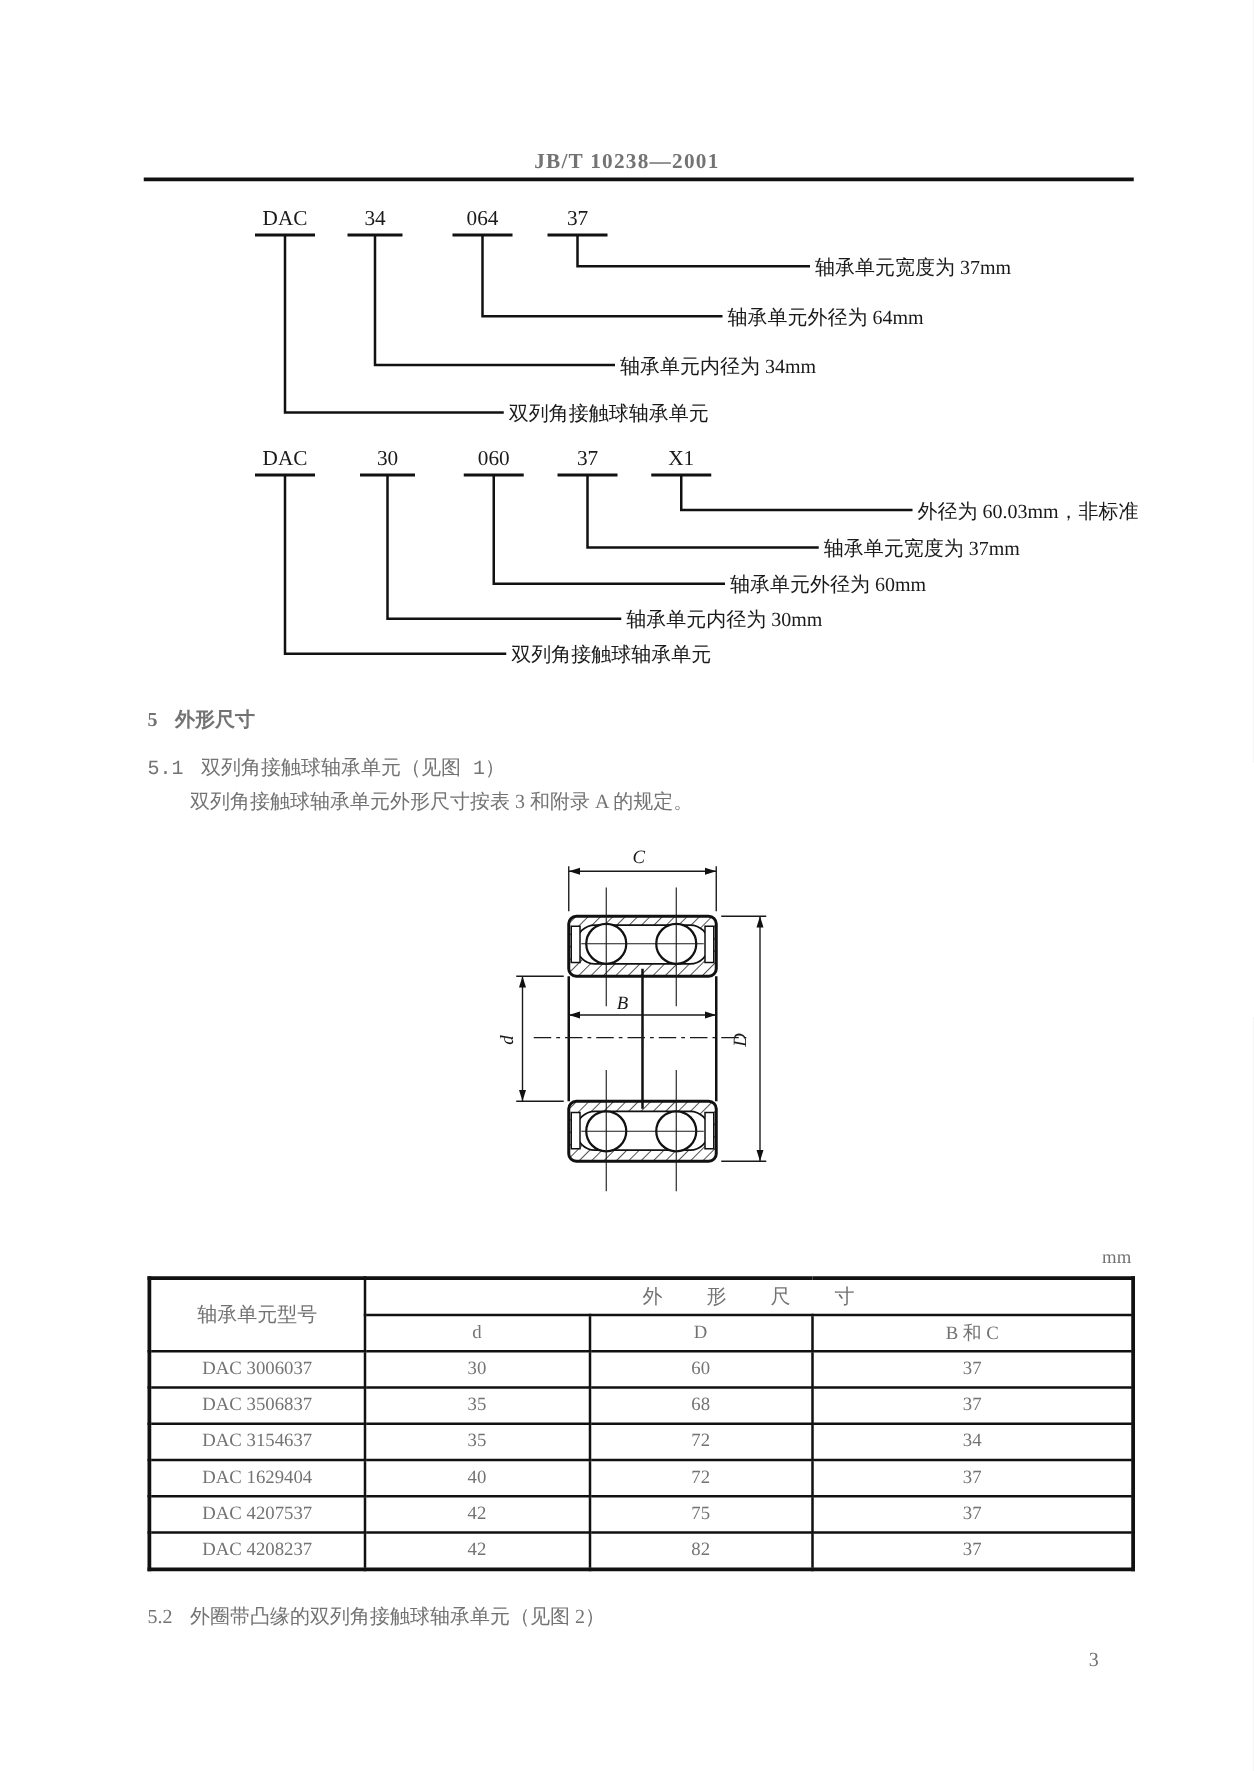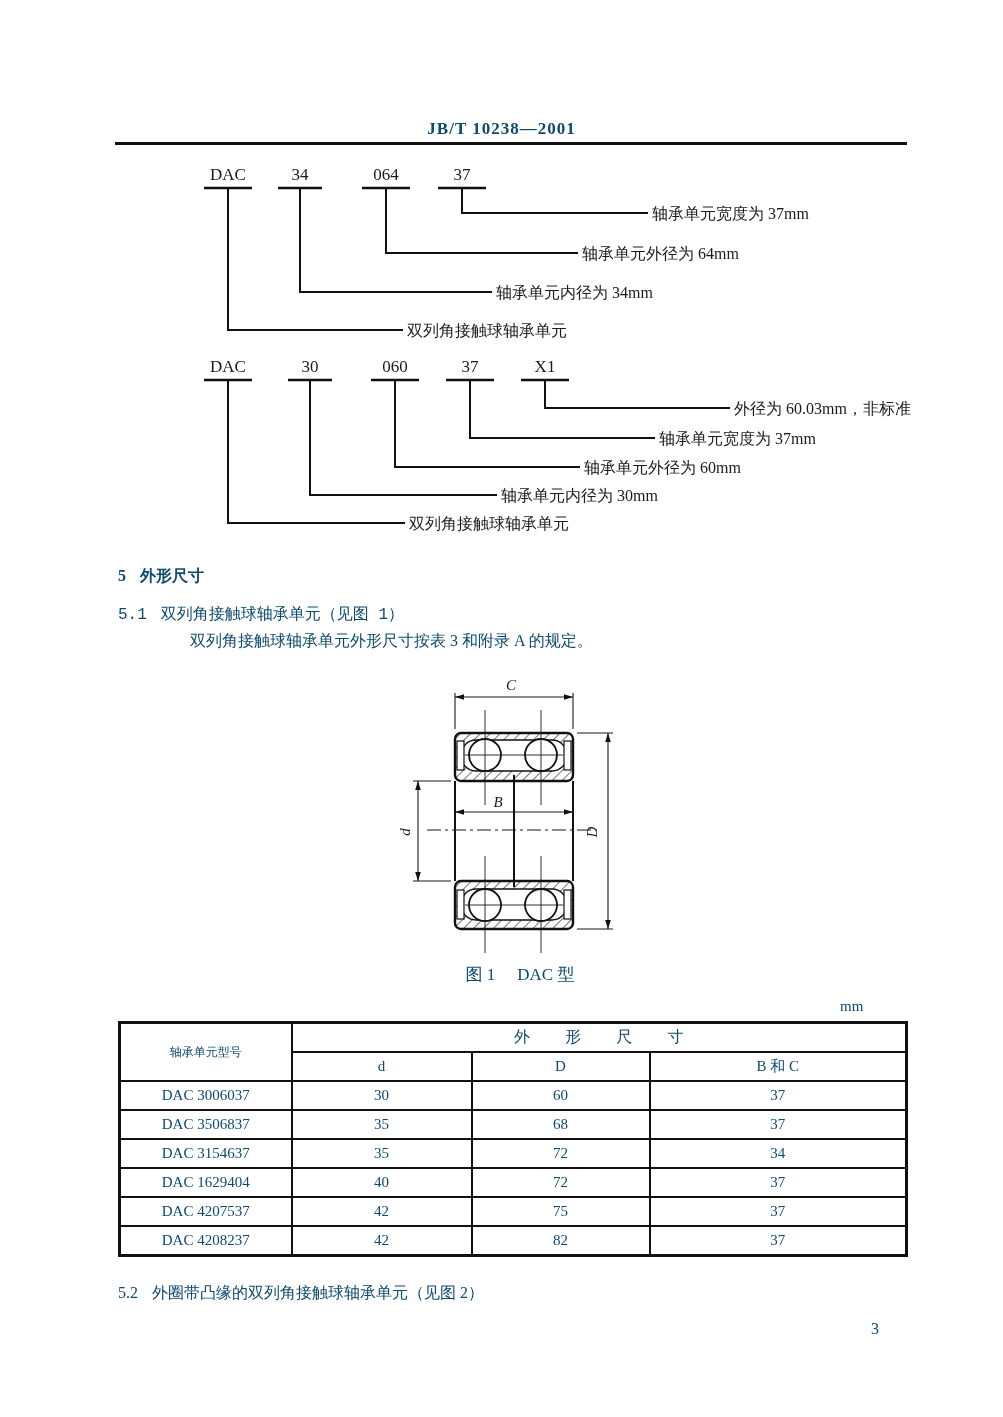--- a/index.html
+++ b/index.html
@@ -1,48 +1,48 @@
 <!DOCTYPE html>
 <html><head>
 <meta charset="utf-8">
 <style>
   html,body{margin:0;padding:0;background:#e8e8e8;}
   .page{
     position:relative;width:1003px;height:1417px;background:#ffffff;
-    margin:0 auto;font-family:"Liberation Serif",serif;color:#0c4a6e;
+    margin:0 auto;font-family:"Liberation Serif",serif;color:#737373;
     overflow:hidden;
   }
   .abs{position:absolute;}
   .doc-title{
     left:0;top:119px;width:1003px;text-align:center;
     font-size:17px;font-weight:bold;letter-spacing:1px;
   }
   .header-rule{left:115px;top:142px;width:792px;height:3px;background:#111;}
   .diagram-svg{left:0;overflow:visible;}
   .tok{font-family:"Liberation Serif",serif;font-size:17px;fill:#1a1a1a;}
   .lbl{font-family:"Liberation Serif",serif;font-size:16px;fill:#1a1a1a;}
   .dimlbl{font-family:"Liberation Serif",serif;font-style:italic;font-size:15px;fill:#1a1a1a;}
   .heading{font-size:16px;display:flex;gap:14px;align-items:baseline;}
   .heading.bold{font-weight:bold;}
   .bodytext{font-size:16px;}
   .fig-caption{left:380px;top:963px;width:280px;text-align:center;font-size:17px;}
   .fig-caption .gap{display:inline-block;width:22px;}
   .tbl-caption{left:118px;top:996px;width:787px;text-align:center;font-size:16px;}
-  .tbl-unit{left:840px;top:998px;width:65px;font-size:15px;}
+  .tbl-unit{left:840px;top:998px;width:65px;text-align:right;font-size:15px;}
   table.t3{
     left:118px;top:1021px;width:787px;border-collapse:collapse;table-layout:fixed;
     font-size:15px;
   }
   table.t3 th,table.t3 td{
     border:2px solid #111;text-align:center;vertical-align:middle;
     font-weight:normal;padding:0;height:27px;
   }
   table.t3{border:3px solid #111;}
   table.t3 .group-hdr{letter-spacing:2.2em;text-indent:2.2em;font-size:16px;}
-  table.t3 .model-hdr{font-size:12px;}
+  table.t3 .model-hdr{font-size:16px;}
   .pagenum{left:855px;top:1320px;width:40px;text-align:center;font-size:16px;}
 </style>
 </head>
 <body>
 
 <div class="page">
 
   <div class="abs doc-title">JB/T 10238—2001</div>
   <div class="abs header-rule"></div>
 
@@ -93,21 +93,21 @@
   </svg>
 
   <div class="abs heading bold" style="left:118px;top:566px;">
     <span>5</span>
     <span>外形尺寸</span>
   </div>
   <div class="abs heading" style="left:118px;top:604px;font-family:Liberation Mono, monospace;">
     <span>5.1</span>
     <span>双列角接触球轴承单元（见图 1）</span>
   </div>
-  <div class="abs bodytext" style="left:152px;top:631px;margin-left:38px;">双列角接触球轴承单元外形尺寸按表 3 和附录 A 的规定。</div>
+  <div class="abs bodytext" style="left:152px;top:631px;">双列角接触球轴承单元外形尺寸按表 3 和附录 A 的规定。</div>
 
   <svg class="abs" style="left:365px;top:670px;" width="290" height="295" viewBox="0 0 290 295">
     <defs>
       <pattern id="hatch" patternUnits="userSpaceOnUse" width="7" height="7" patternTransform="rotate(45)">
         <line x1="0" y1="0" x2="0" y2="7" stroke="#1a1a1a" stroke-width="1.2"></line>
       </pattern>
     </defs>
 
     <rect x="90" y="63" width="118" height="48" rx="6" fill="url(#hatch)" stroke="#111" stroke-width="2.4"></rect>
     <rect x="90" y="211" width="118" height="48" rx="6" fill="url(#hatch)" stroke="#111" stroke-width="2.4"></rect>
@@ -171,23 +171,20 @@
     <g stroke="#1a1a1a" stroke-width="1.1">
       <line x1="212" y1="63" x2="248" y2="63"></line>
       <line x1="212" y1="259" x2="248" y2="259"></line>
       <line x1="243" y1="63" x2="243" y2="259"></line>
     </g>
     <polygon points="243,63 240.2,72 245.8,72" fill="#111"></polygon>
     <polygon points="243,259 240.2,250 245.8,250" fill="#111"></polygon>
     <text class="dimlbl" x="232" y="162" text-anchor="middle" transform="rotate(-90 232 162)">D</text>
   </svg>
 
-  <div class="abs fig-caption">
-    <span>图 1</span><span class="gap"></span><span>DAC 型</span>
-  </div>
 
   <div class="abs tbl-unit">mm</div>
 
   <table class="abs t3">
     <colgroup>
       <col style="width:172px">
         <col style="width:180px">
         <col style="width:178px">
         <col style="width:257px">
     </colgroup>

